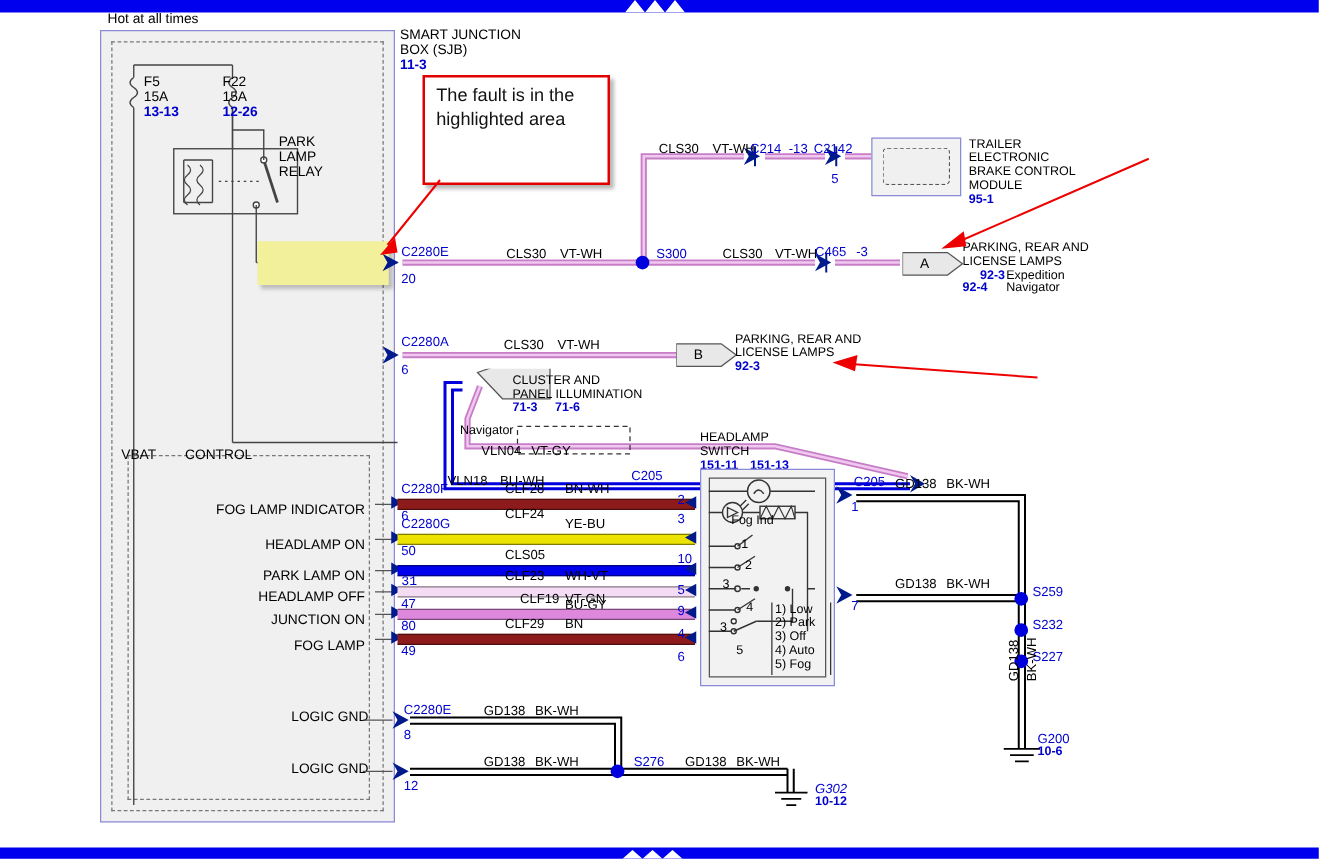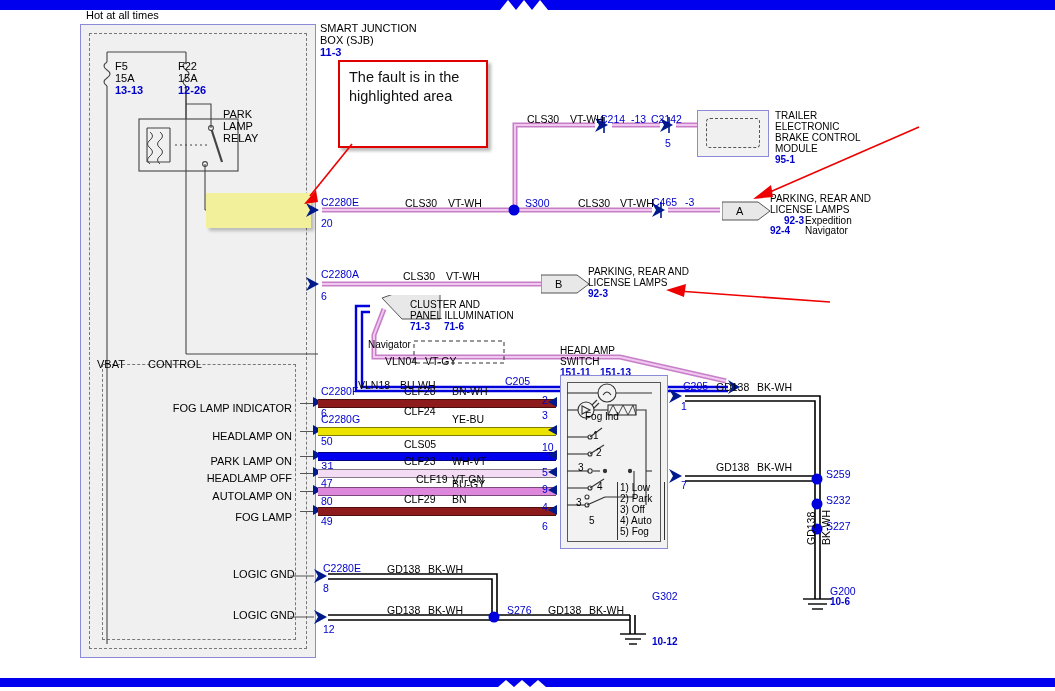--- a/index.html
+++ b/index.html
@@ -260,21 +260,21 @@
       <div class="pinno" style="left: 321px; top: 460px; font-family: Liberation Mono, monospace;">31</div>
       <div class="abs" style="left: 548px; top: 450px; width: 0px; height: 0px; border-top: 5px solid transparent; border-bottom: 5px solid transparent; border-right: 9px solid rgb(0, 26, 140);"></div>
       <div class="t t11" style="left: 292px; top: 472px; transform: translateX(-100%);">HEADLAMP OFF</div>
       <div class="gline" style="left: 300px; top: 473px; width: 16px; height: 1px; background: rgb(85, 85, 85);"></div>
       <div class="abs" style="left: 313px; top: 467px; width: 0px; height: 0px; border-top: 5px solid transparent; border-bottom: 5px solid transparent; border-left: 9px solid rgb(0, 26, 140);"></div>
       <div class="wire" style="left: 318px; top: 469px; width: 238px; height: 7px; background: rgb(244, 220, 244); border-top: 1px solid rgba(0, 0, 0, 0.45); border-bottom: 1px solid rgba(0, 0, 0, 0.45);"></div>
       <div class="wlab" style="left: 404px; top: 455px;">CLF23</div>
       <div class="wlab" style="left: 452px; top: 455px;">WH-VT</div>
       <div class="pinno" style="left: 321px; top: 477px;">47</div>
       <div class="abs" style="left: 548px; top: 467px; width: 0px; height: 0px; border-top: 5px solid transparent; border-bottom: 5px solid transparent; border-right: 9px solid rgb(0, 26, 140);"></div>
-      <div class="t t11" style="left: 292px; top: 490px; transform: translateX(-100%);">AUTOLAMP ON</div>
+      <div class="t t11" style="left: 292px; top: 490px; transform: translateX(-100%);">JUNCTION ON</div>
       <div class="gline" style="left: 300px; top: 491px; width: 16px; height: 1px; background: rgb(85, 85, 85);"></div>
       <div class="abs" style="left: 313px; top: 485px; width: 0px; height: 0px; border-top: 5px solid transparent; border-bottom: 5px solid transparent; border-left: 9px solid rgb(0, 26, 140);"></div>
       <div class="wire" style="left: 318px; top: 487px; width: 238px; height: 7px; background: rgb(221, 136, 221); border-top: 1px solid rgba(0, 0, 0, 0.45); border-bottom: 1px solid rgba(0, 0, 0, 0.45);"></div>
       <div class="wlab" style="left: 404px; top: 473px; margin-left: 12px;">CLF19</div>
       <div class="wlab" style="left: 452px; top: 473px;">VT-GN</div>
       <div class="pinno" style="left: 321px; top: 495px;">80</div>
       <div class="abs" style="left: 548px; top: 485px; width: 0px; height: 0px; border-top: 5px solid transparent; border-bottom: 5px solid transparent; border-right: 9px solid rgb(0, 26, 140);"></div>
       <div class="t t11" style="left: 292px; top: 511px; transform: translateX(-100%);">FOG LAMP</div>
       <div class="gline" style="left: 300px; top: 511px; width: 16px; height: 1px; background: rgb(85, 85, 85);"></div>
       <div class="abs" style="left: 313px; top: 505px; width: 0px; height: 0px; border-top: 5px solid transparent; border-bottom: 5px solid transparent; border-left: 9px solid rgb(0, 26, 140);"></div>
@@ -419,21 +419,21 @@
   <div class="conn" style="left:323px;top:562px;">C2280E</div>
   <div class="pinno" style="left:323px;top:582px;">8</div>
   <div class="pinno" style="left:323px;top:623px;">12</div>
   <div class="wlab" style="left:387px;top:563px;">GD138</div>
   <div class="wlab" style="left:428px;top:563px;">BK-WH</div>
   <div class="wlab" style="left:387px;top:604px;">GD138</div>
   <div class="wlab" style="left:428px;top:604px;">BK-WH</div>
   <div class="conn" style="left:507px;top:604px;">S276</div>
   <div class="wlab" style="left:548px;top:604px;">GD138</div>
   <div class="wlab" style="left:589px;top:604px;">BK-WH</div>
-  <div class="conn" style="left:652px;top:590px;">G302</div>
+  <div class="conn" style="left:652px;top:625px;font-style:italic;">G302</div>
   <div class="t t10 bblue" style="left:652px;top:636px;">10-12</div>
 
   <div class="callout" style="left:338px;top:60px;width:146px;height:84px;">
     <div class="ctext">The fault is in the
 highlighted area</div>
   </div>
   <svg class="abs" style="left:296px;top:140px;" width="60" height="70" viewBox="0 0 60 70">
     <path d="M56 4 L14 56" stroke="#ee0000" stroke-width="1.6" fill="none"></path>
     <polygon points="8,64 20,50 22,62" fill="#ee0000"></polygon>
   </svg>

